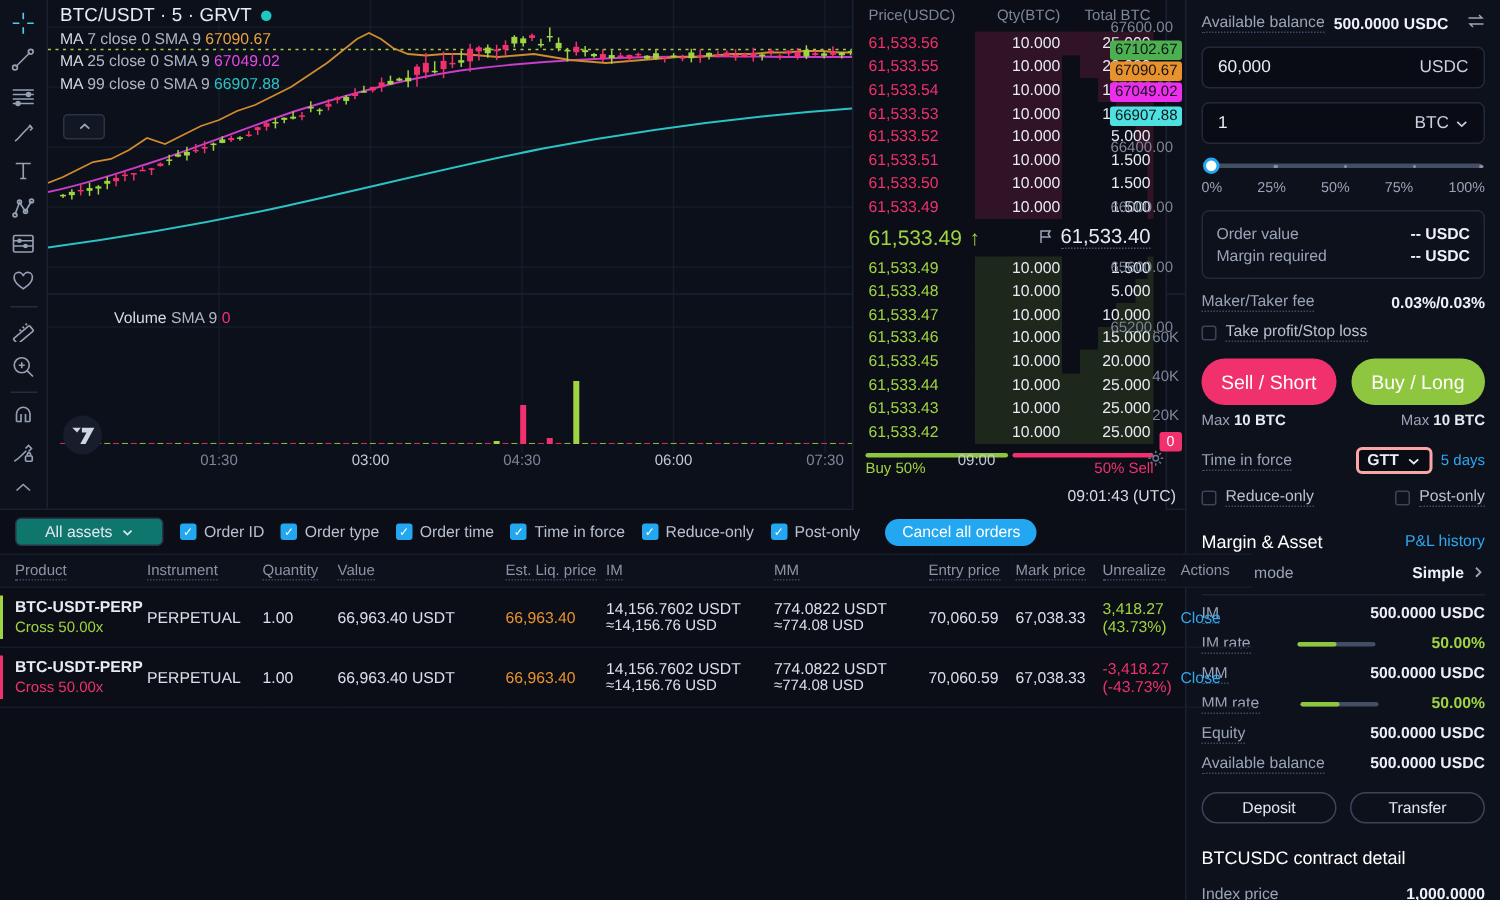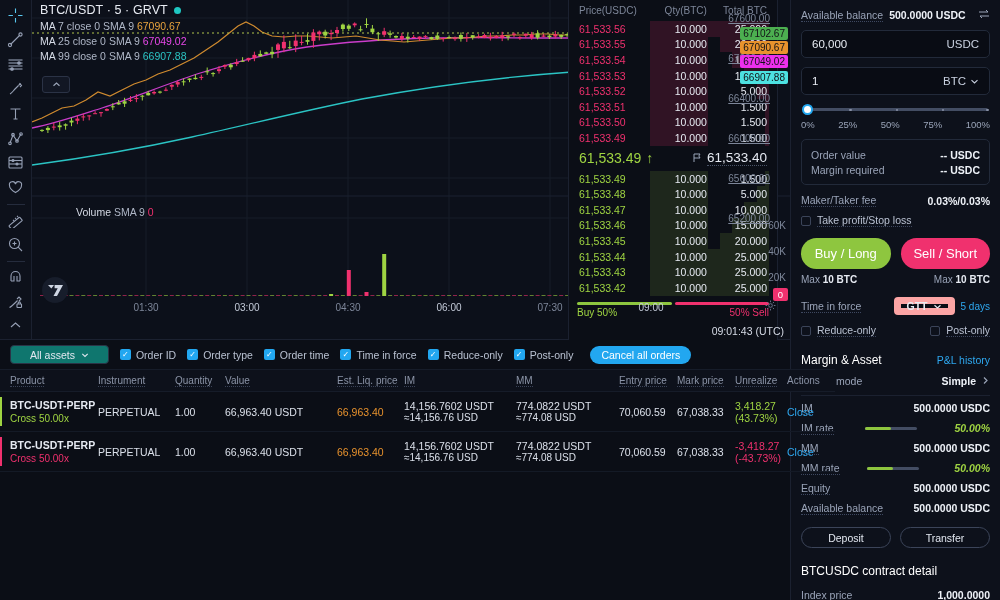--- a/index.html
+++ b/index.html
@@ -38,21 +38,21 @@
   .lg-ma b { font-weight:400; color:#d6dbe6; }
   .lg-ma .v1 { color:#e8a33d; }
   .lg-ma .v2 { color:#e847e8; }
   .lg-ma .v3 { color:#2bc4c4; }
 
   .collapse-btn { position:absolute; left:10px; top:76px; width:28px; height:17px; border:1px solid #2b3346;
                   border-radius:3px; background:#121724; color:#9aa4b8; font-size:9px;
                   display:flex; align-items:center; justify-content:center; z-index:6; }
 
   .priceaxis { position:absolute; right:0; top:0; width:62px; height:276px; z-index:5; }
-  .pa-label { position:absolute; right:20px; font-size:10px; color:#7d8699; white-space:nowrap;text-decoration:underline; }
+  .pa-label { position:absolute; right:8px; font-size:10px; color:#7d8699; white-space:nowrap; }
   .pa-tag { position:absolute; right:2px; font-size:10px; padding:1px 3px; border-radius:2px;
             color:#121217; white-space:nowrap; font-weight:400; }
 
   .volaxis { position:absolute; right:4px; font-size:10px; color:#7d8699; z-index:5; }
 
   .tv-badge { position:absolute; left:10px; top:277px; width:26px; height:26px; border-radius:50%;
               background:#171d2b; display:flex; align-items:center; justify-content:center; z-index:6; }
 
   .volhead { position:absolute; left:44px; top:206px; font-size:10.5px; color:#aeb6c6; z-index:6; }
   .volhead b { color:#d6dbe6; font-weight:400; }
@@ -164,35 +164,35 @@
   .bigbtn { flex:1; height:31px; border-radius:16px; display:flex; align-items:center;
             justify-content:center; font-size:13px; color:#ffffff; }
   .buybtn { background:#8ec63f; }
   .sellbtn { background:#f0316e; }
   .maxrow { display:flex; font-size:10px; color:#9aa4b8; margin-top:5px; }
   .maxrow .r { margin-left:auto; }
   .maxrow b { color:#e6eaf2; }
 
   .tifrow { display:flex; align-items:center; margin-top:12px; font-size:10.5px; }
   .tifrow .lbl { color:#9aa4b8; border-bottom:1px dotted #3e4860; }
-  .gtt { margin-left:auto; background:#090c14; border:7px solid #fca5a5; border-radius:4px;
+  .gtt { margin-left:auto; background:#090c14; border:2px solid #fca5a5; border-radius:4px;
          height:18px; display:flex; align-items:center; gap:5px; padding:0 6px;
          font-size:10.5px; color:#e8ecf3; font-weight:bold; }
   .days { color:#2ea8f0; font-size:10px; margin-left:6px; }
   .roprow { display:flex; align-items:center; margin-top:9px; font-size:10.5px; color:#b9c1d1; }
   .roprow .g { display:flex; align-items:center; gap:6px; }
   .roprow .g2 { margin-left:auto; }
 
   .divider { height:1px; background:#1b2130; }
   .secttl { display:flex; align-items:center; font-size:12px; color:#ffffff; }
   .secttl .lnk { margin-left:auto; color:#2ea8f0; font-size:10.5px; font-weight:400; }
   .mrow { display:flex; align-items:center; font-size:10.5px; padding:3.5px 0; }
   .mrow .lbl { color:#9aa4b8; }
   .mrow .val { margin-left:auto; color:#eef2f8; font-weight:bold; }
-  .mrow .val.g { color:#9fd442;font-style:italic; }
+  .mrow .val.g { color:#9fd442; }
   .minibar { width:52px; height:3px; background:#434d63; border-radius:2px; margin-left:auto;
              margin-right:7px; position:relative; }
   .minibar i { position:absolute; left:0; top:0; bottom:0; background:#8ec63f; border-radius:2px; }
   .btn2row { display:flex; gap:9px; margin-top:9px; }
   .obtn { flex:1; height:21px; border:1px solid #3b4459; border-radius:11px; display:flex;
           align-items:center; justify-content:center; font-size:10.5px; color:#e2e7f0; }
 </style>
 </head>
 <body>
 
@@ -1099,22 +1099,22 @@
         <span class="lbl">Maker/Taker fee</span>
         <span class="v">0.03%/0.03%</span>
       </div>
 
       <label class="tprow">
         <span class="cbox"></span>
         <span class="dotted">Take profit/Stop loss</span>
       </label>
 
       <div class="btnrow">
+        <div class="bigbtn sellbtn">Sell / Short</div>
         <div class="bigbtn buybtn">Buy / Long</div>
-        <div class="bigbtn sellbtn">Sell / Short</div>
       </div>
       <div class="maxrow">
         <span>
           <span>Max</span>
           <b>10 BTC</b></span>
         <span class="r">
           <span>Max</span>
           <b>10 BTC</b></span>
       </div>
 

